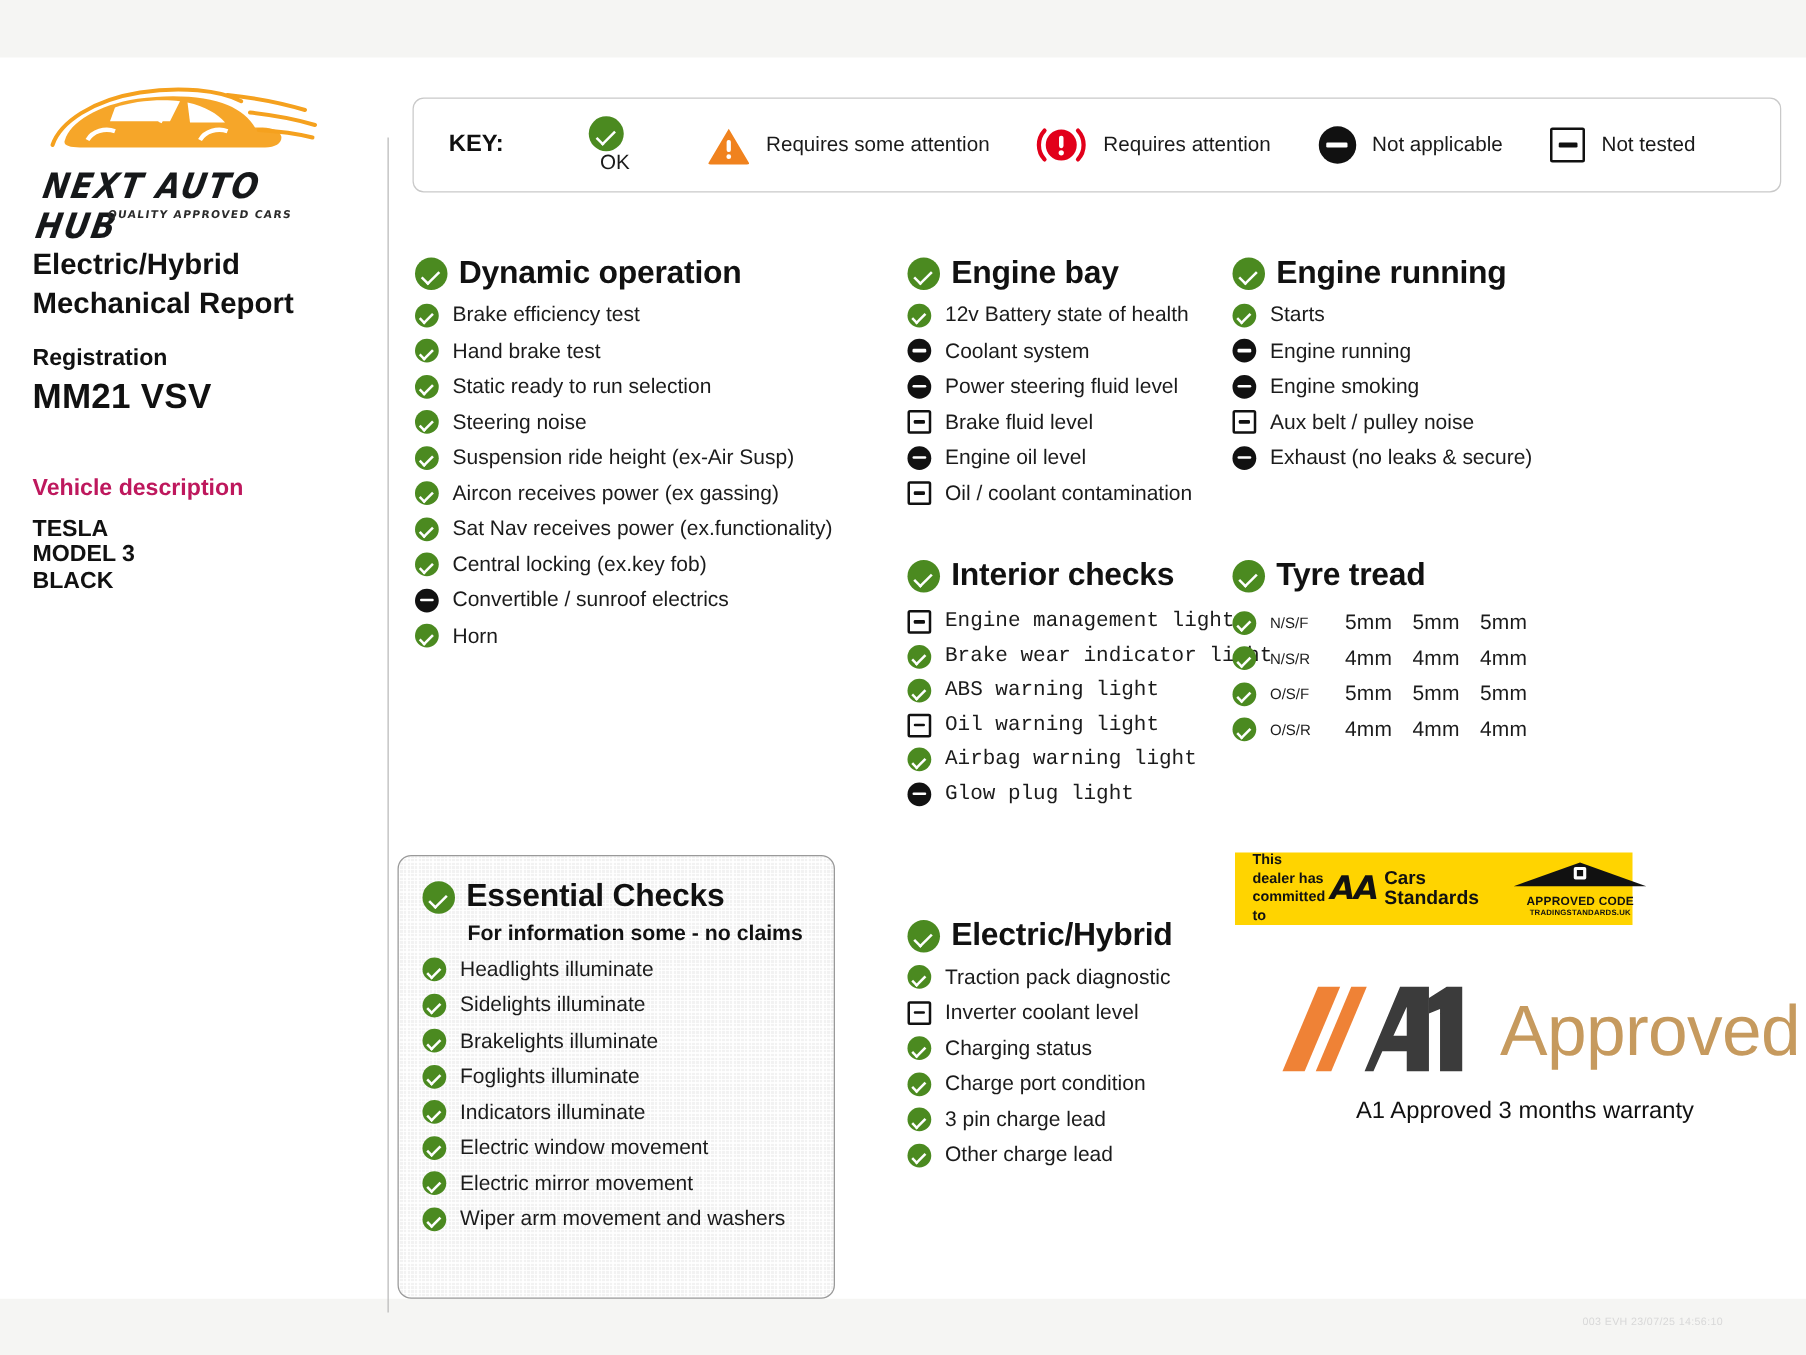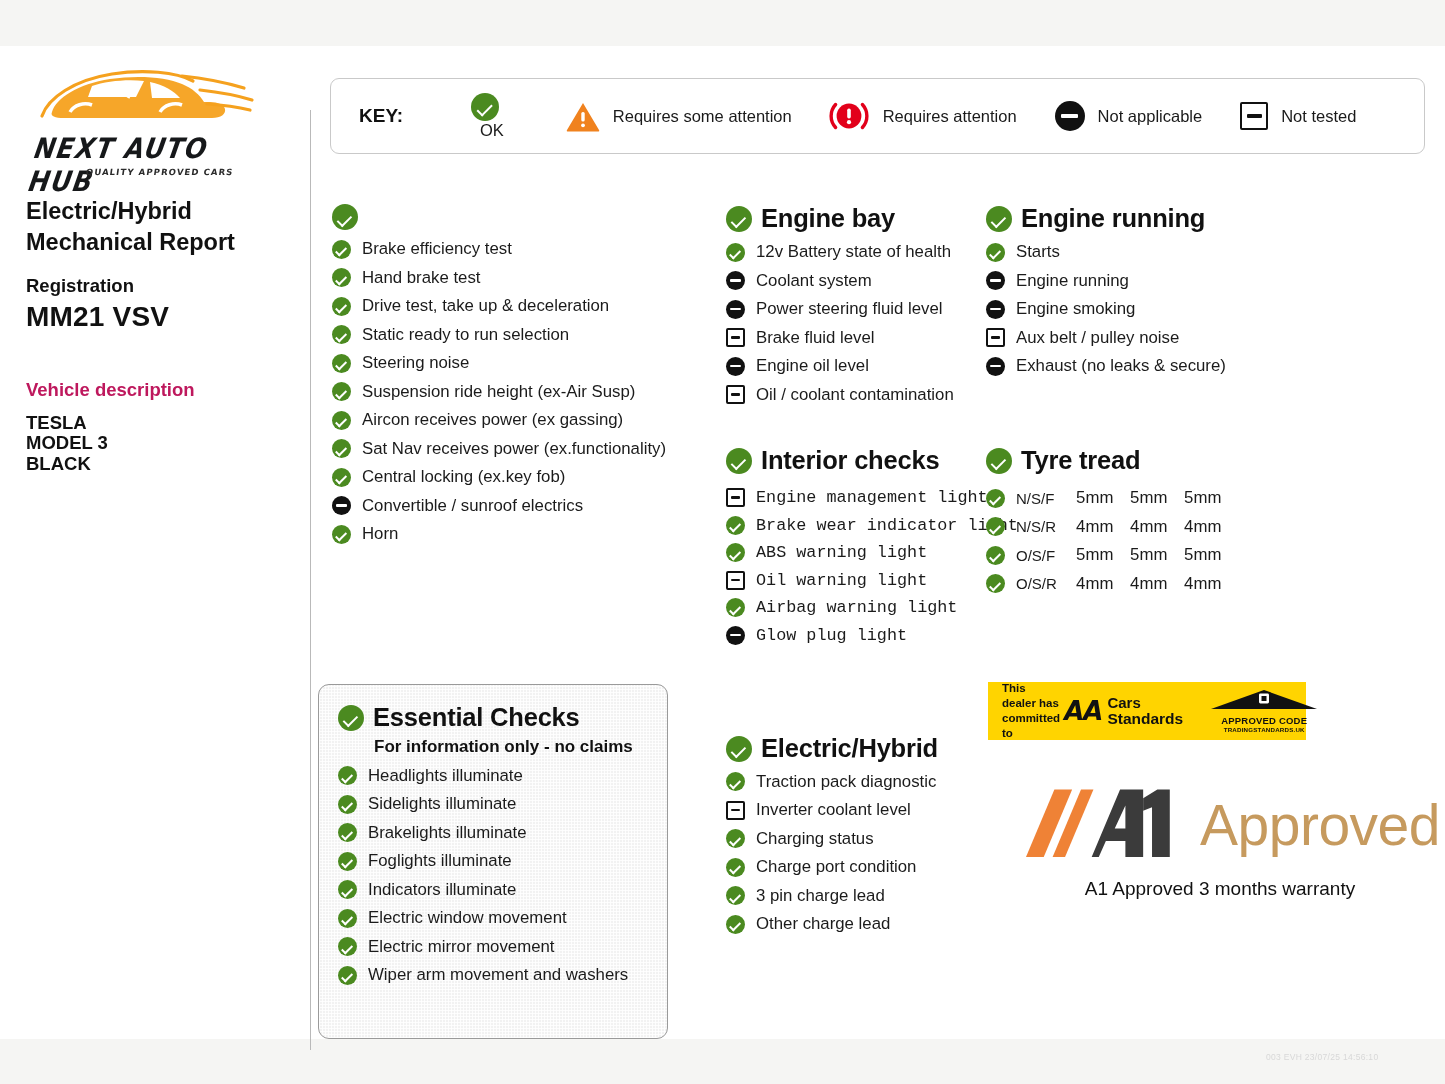--- a/index.html
+++ b/index.html
@@ -104,21 +104,21 @@
     background-image:
       repeating-linear-gradient(0deg, rgba(255,255,255,.85) 0 1px, rgba(0,0,0,0) 1px 3px),
       repeating-linear-gradient(90deg, rgba(255,255,255,.85) 0 1px, rgba(0,0,0,0) 1px 3px);
     padding: 18px 0 0 19px;
   }
   .ess-sub { font-size: 17px; font-weight: 700; color:#111; margin: 5px 0 0 36px; }
 
   
   .tyre-row { display:flex; align-items:center; margin-top: 8.5px; }
   .tyre-row .ic { margin-right: 11px; }
-  .tyre-pos { font-size: 15px; color:#1b1b1b; width: 60px; }
+  .tyre-pos { font-size: 12px; color:#1b1b1b; width: 60px; }
   .tyre-vals { font-size: 16.8px; color:#1b1b1b; letter-spacing: 0.1px; }
   .tyre-vals span { display:inline-block; width: 54px; }
 
   
   .aa-badge {
     position: absolute; left: 988px; top: 636px;
     width: 318px; height: 58px; background: #ffd400;
     display: flex; align-items: center;
   }
   .aa-left {
@@ -229,36 +229,33 @@
     </div>
     <div class="key-item" style="margin-left:38px;">
       <span class="ic ic-nt" style="width:28px;height:28px;"></span>
       <span class="kl">Not tested</span>
     </div>
   </div>
 
   <div class="col" style="left:332px; top:158px;">
     <div class="sec-head">
       <span class="ic ic-ok" style="width:26px;height:26px;"></span>
+      <span class="sec-title">Dynamic operation</span>
     </div>
     <div class="list">
         <div class="row">
           <span class="ic ic-ok" style="width: 19px; height: 19px;"></span>
           <span class="txt">Brake efficiency test</span>
         </div>
         <div class="row">
           <span class="ic ic-ok" style="width: 19px; height: 19px;"></span>
           <span class="txt">Hand brake test</span>
         </div>
         <div class="row">
           <span class="ic ic-ok" style="width: 19px; height: 19px;"></span>
-          <span class="txt">Drive test, take up &amp; deceleration</span>
-        </div>
-        <div class="row">
-          <span class="ic ic-ok" style="width: 19px; height: 19px;"></span>
           <span class="txt">Static ready to run selection</span>
         </div>
         <div class="row">
           <span class="ic ic-ok" style="width: 19px; height: 19px;"></span>
           <span class="txt">Steering noise</span>
         </div>
         <div class="row">
           <span class="ic ic-ok" style="width: 19px; height: 19px;"></span>
           <span class="txt">Suspension ride height (ex-Air Susp)</span>
         </div>
@@ -283,21 +280,21 @@
           <span class="txt">Horn</span>
         </div>
       </div>
   </div>
 
   <div class="ess-box">
     <div class="sec-head">
       <span class="ic ic-ok" style="width:26px;height:26px;"></span>
       <span class="sec-title">Essential Checks</span>
     </div>
-    <div class="ess-sub">For information only - no claims</div>
+    <div class="ess-sub">For information some - no claims</div>
     <div class="list" style="margin-top:4px;">
         <div class="row">
           <span class="ic ic-ok" style="width: 19px; height: 19px;"></span>
           <span class="txt">Headlights illuminate</span>
         </div>
         <div class="row">
           <span class="ic ic-ok" style="width: 19px; height: 19px;"></span>
           <span class="txt">Sidelights illuminate</span>
         </div>
         <div class="row">

